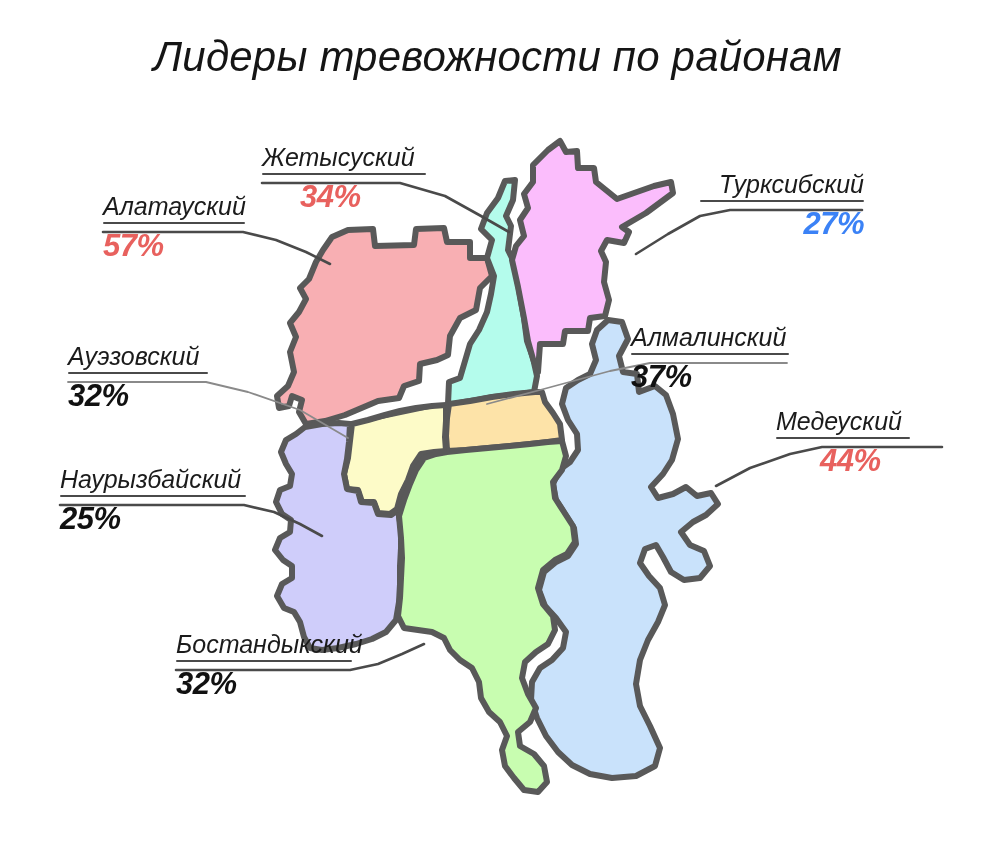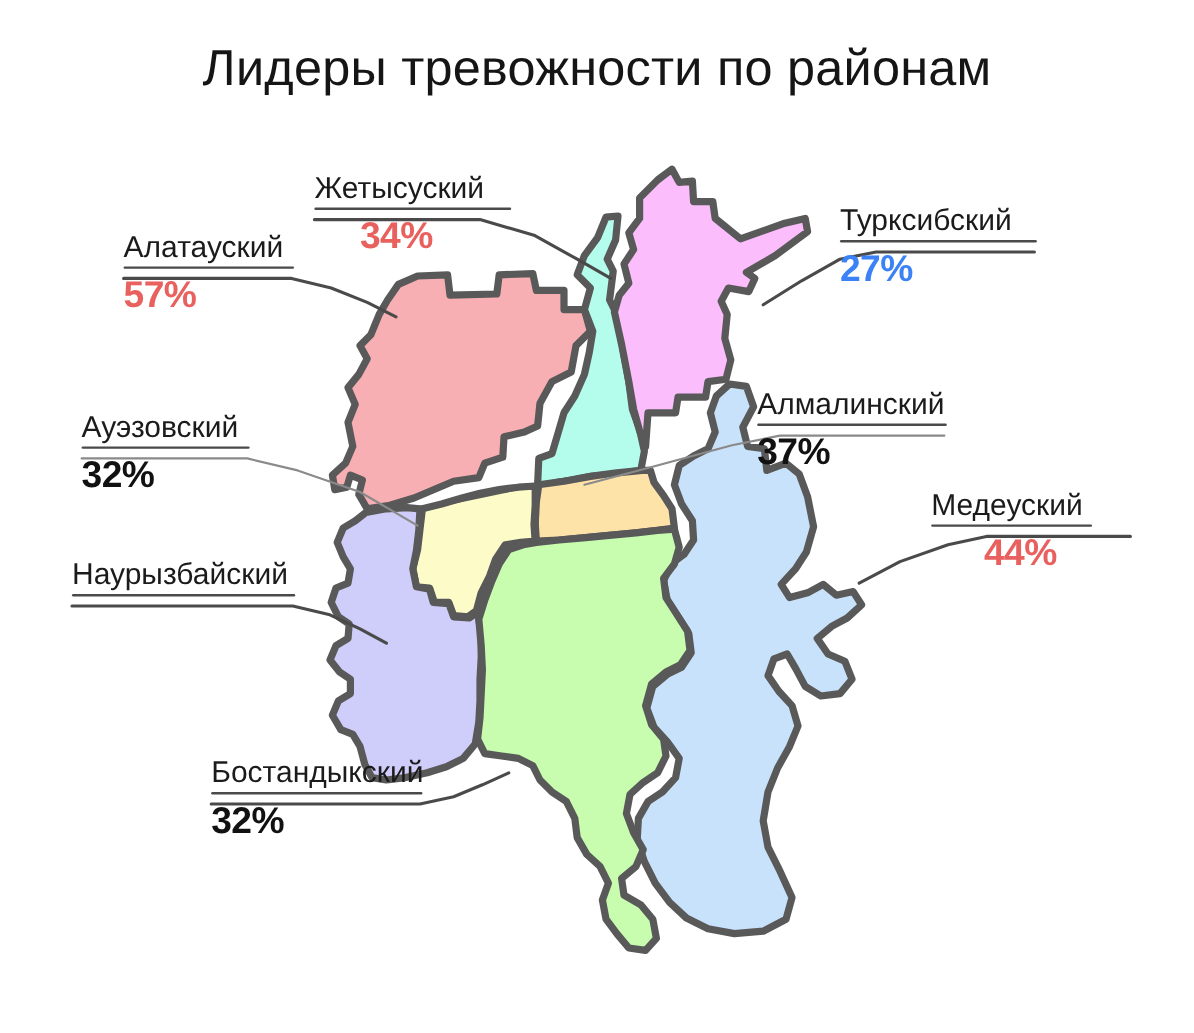--- a/index.html
+++ b/index.html
@@ -11,20 +11,21 @@
   body {
     font-family: "Liberation Sans", "DejaVu Sans", sans-serif;
     -webkit-font-smoothing: antialiased;
   }
   #infographic {
     position: relative;
     width: 995px;
     height: 861px;
     background: #ffffff;
     overflow: hidden;
+    font-style: italic;
   }
   #page-title {
     position: absolute;
     top: 34px;
     left: 0;
     width: 995px;
     text-align: center;
     font-size: 42px;
     font-weight: 400;
     color: #151515;
@@ -178,21 +179,21 @@
     <span class="rule"></span>
     <span class="value high" style="color: rgb(232, 97, 94); margin-left: 38px;">34%</span>
   </div>
 
   <div class="callout" style="left:103px; top:192px; width:142px;">
     <span class="name">Алатауский</span>
     <span class="rule"></span>
     <span class="value high" style="color: rgb(232, 97, 94);">57%</span>
   </div>
 
-  <div class="callout" style="left:700px; top:170px; width:164px;">
+  <div class="callout" style="left:700px; top:170px; width:164px;text-align:right;">
     <span class="name">Турксибский</span>
     <span class="rule"></span>
     <span class="value normal" style="color: #3b82f6;">27%</span>
   </div>
 
   <div class="callout" style="left:631px; top:323px; width:158px;">
     <span class="name">Алмалинский</span>
     <span class="rule"></span>
     <span class="value normal" style="color: rgb(17, 17, 17);">37%</span>
   </div>
@@ -205,20 +206,21 @@
 
   <div class="callout" style="left:68px; top:342px; width:140px;">
     <span class="name">Ауэзовский</span>
     <span class="rule"></span>
     <span class="value normal" style="color: rgb(17, 17, 17);">32%</span>
   </div>
 
   <div class="callout" style="left:60px; top:465px; width:186px;">
     <span class="name">Наурызбайский</span>
     <span class="rule"></span>
+    <span class="value normal" style="color: rgb(17, 17, 17);">25%</span>
   </div>
 
   <div class="callout" style="left:176px; top:630px; width:176px;">
     <span class="name">Бостандыкский</span>
     <span class="rule"></span>
     <span class="value normal" style="color: rgb(17, 17, 17);">32%</span>
   </div>
 
 </div>
 

